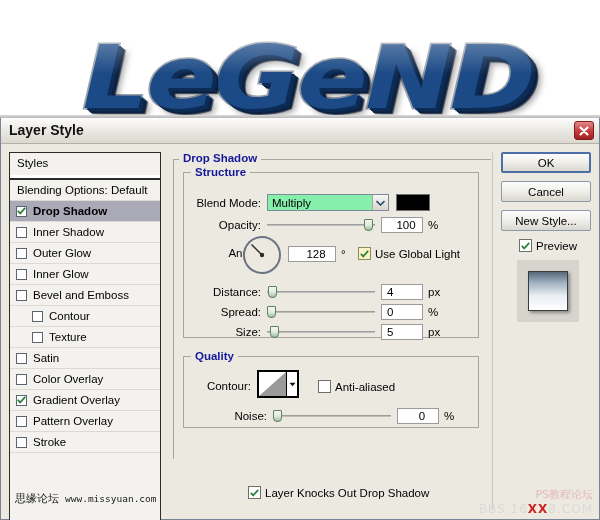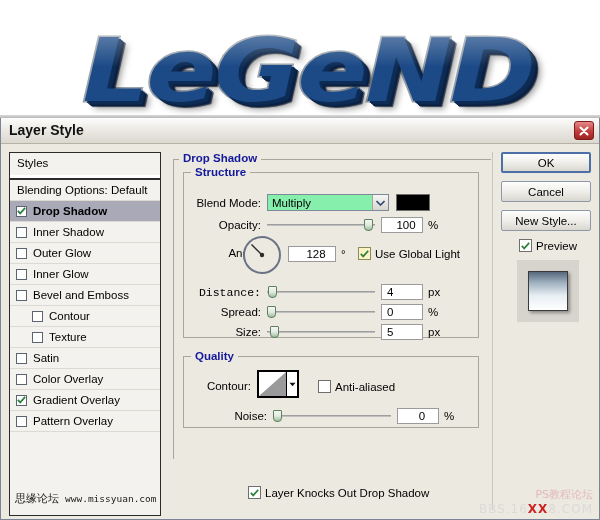--- a/index.html
+++ b/index.html
@@ -11,21 +11,21 @@
     font-family: "Liberation Sans", sans-serif;
   }
   #root { position: relative; width: 600px; height: 520px; }
 
   
   #artwork {
     position: absolute; left: 0; top: 0; width: 600px; height: 118px;
     background: #ffffff; overflow: hidden;
   }
   #legend-wrap {
-    position: absolute; left: 0; top: 9px; width: 600px; height: 104px;
+    position: absolute; left: 0; top: 16px; width: 600px; height: 104px;
   }
   #legend-text {
     position: absolute;
     left: 28px; top: 16px;
     width: 560px;
     font-family: "DejaVu Sans", sans-serif;
     font-weight: 700;
     font-size: 88px;
     line-height: 92px;
     letter-spacing: -2px;
@@ -413,20 +413,24 @@
                   <svg width="9" height="8" viewBox="0 0 9 8">
                     <path d="M0.8 3.9 L3.2 6.4 L8.2 0.9" fill="none" stroke="#2f7f3f" stroke-width="1.7"></path>
                   </svg>
                 </span>
                 <span class="sl-label">Gradient Overlay</span>
               </div>
               <div class="sl-row">
                 <span class="chk"></span>
                 <span class="sl-label">Pattern Overlay</span>
               </div>
+              <div class="sl-row">
+                <span class="chk"></span>
+                <span class="sl-label">Stroke</span>
+              </div>
             </div>
           <div id="styles-filler"></div>
         </div>
 
         <div id="wm-left">
           <span>思缘论坛</span><span class="wm-url">www.missyuan.com</span>
         </div>
       </div>
 
       <div id="settings">
@@ -480,21 +484,21 @@
         <div class="row" style="left:185px; top:95px;">
           <span class="cb-green gold">
             <svg width="9" height="8" viewBox="0 0 9 8">
                 <path d="M0.8 3.9 L3.2 6.4 L8.2 0.9" fill="none" stroke="#2f7f3f" stroke-width="1.7"></path>
               </svg>
           </span>
           <span class="cb-text">Use Global Light</span>
         </div>
 
         <div class="row" style="left:16px; top:132px;">
-          <span class="lbl" style="width:72px;font-family:Liberation Mono, monospace;">Distance:</span>
+          <span class="lbl" style="width:72px;">Distance:</span>
           <div class="slider" style="width:108px; margin-left:6px;">
             <div class="track"></div>
             <div class="thumb" style="left:1px;"></div>
           </div>
           <div class="numfield" style="width:42px; margin-left:6px;">
             <span>4</span>
           </div>
           <span class="unit">px</span>
         </div>
 

